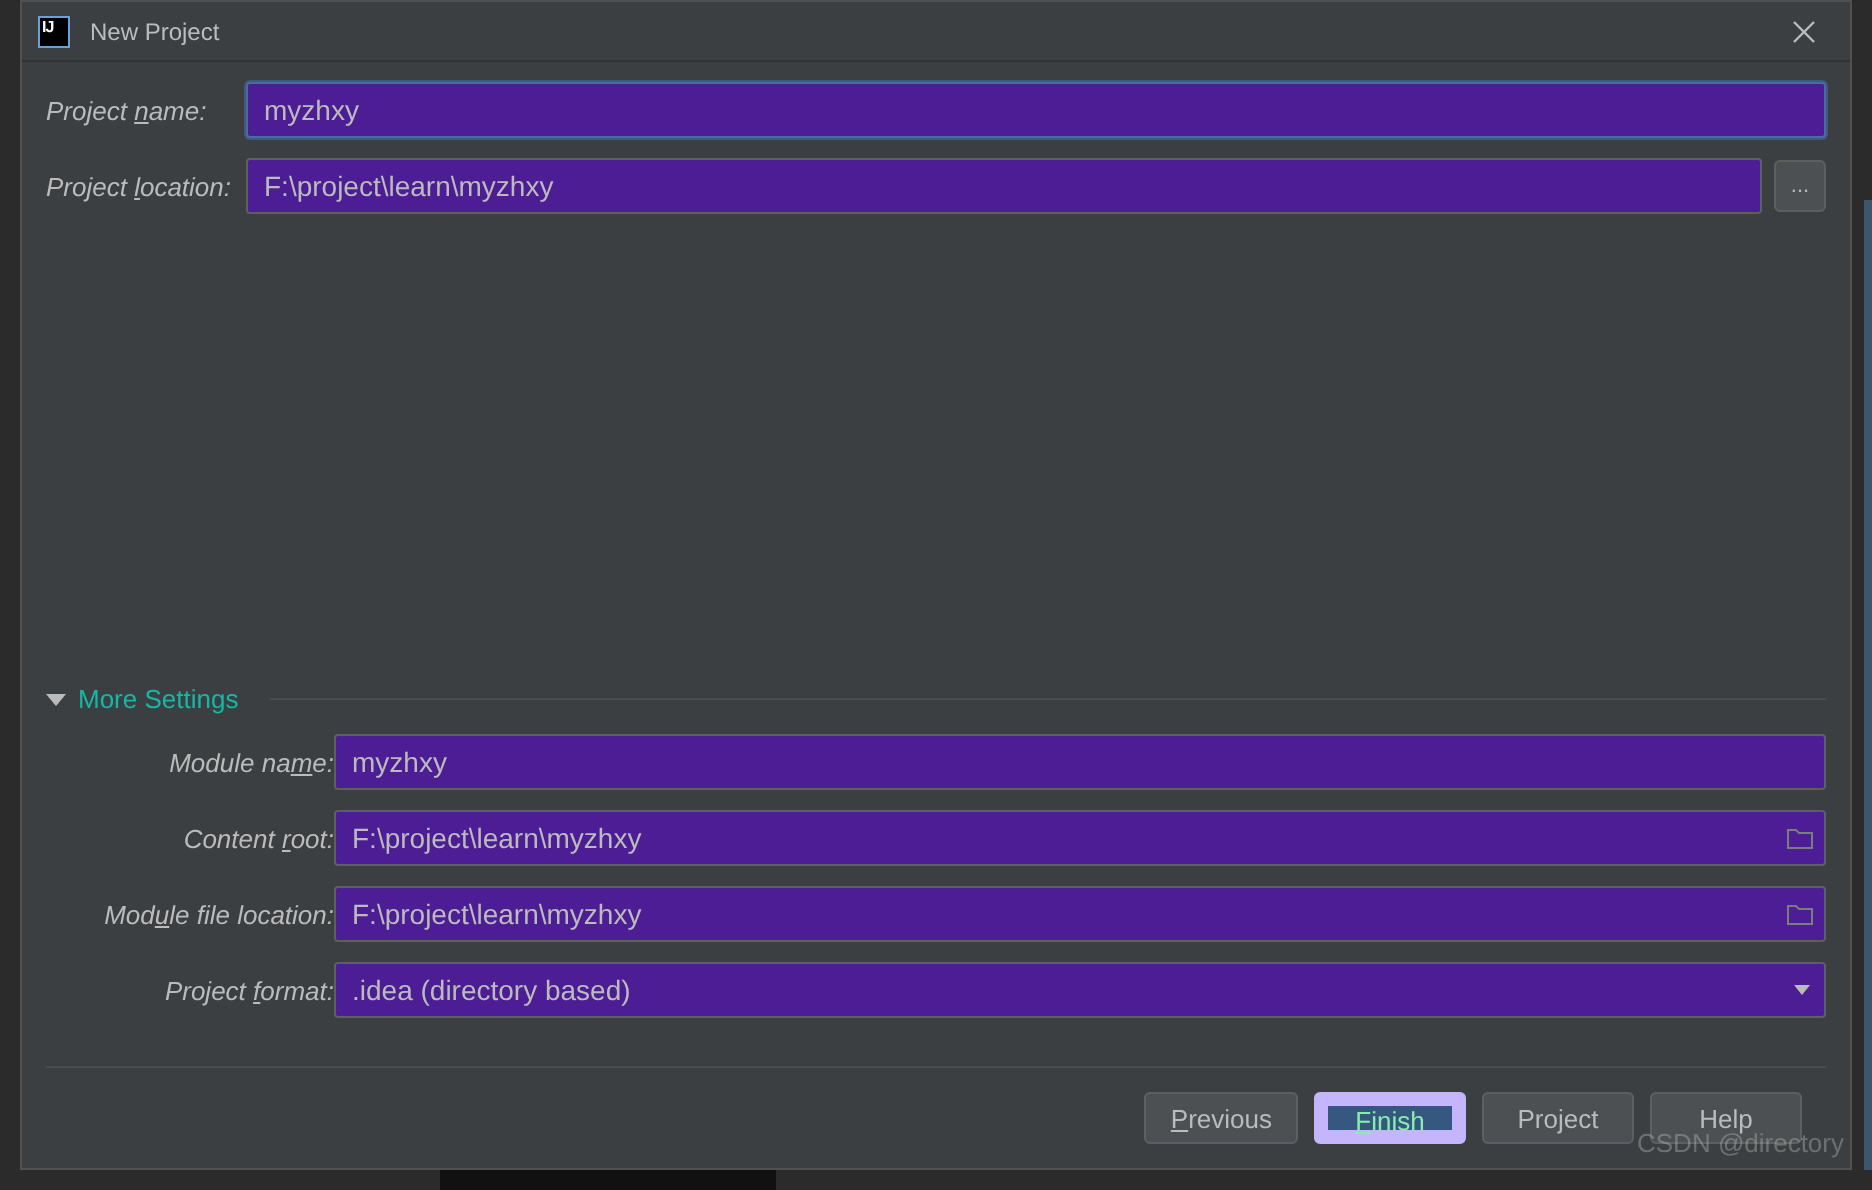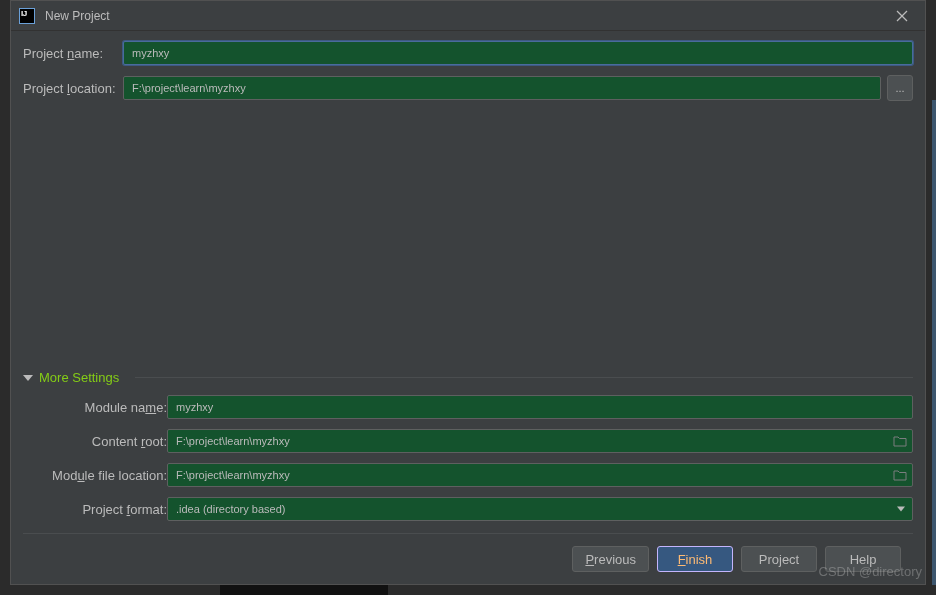--- a/index.html
+++ b/index.html
@@ -70,30 +70,31 @@
     }
 
     .form-row {
       display: flex;
       align-items: center;
       margin-bottom: 10px;
     }
     .form-label {
       width: 100px;
       color: #bbbbbb;
+      font-style: italic;
     }
     .top .form-label { width: 100px; }
     .form-label .ul { text-decoration: underline; }
     .text-input {
       flex: 1;
-      background: #14532d;
+      background: #4c1d95;
       border: 1px solid #5e6060;
       color: #bbbbbb;
       padding: 5px 8px;
-      font-size: 11px;
+      font-size: 14px;
       font-family: inherit;
       border-radius: 2px;
     }
     .text-input.focused {
       border: 1px solid #4a6b9c;
       box-shadow: 0 0 0 1px #3d5a82;
     }
     .browse-wrap {
       display: flex;
       flex: 1;
@@ -112,21 +113,21 @@
       justify-content: center;
       font-size: 11px;
     }
 
     .spacer { flex: 1; }
 
     .more-settings-hdr {
       display: flex;
       align-items: center;
       gap: 6px;
-      color: #84cc16;
+      color: #14b8a6;
       cursor: pointer;
       margin-bottom: 10px;
     }
     .more-settings-hdr::after {
       content: "";
       flex: 1;
       height: 1px;
       background: #4a4d4f;
       margin-left: 10px;
     }
@@ -172,39 +173,39 @@
       border-top: 5px solid #bbbbbb;
       pointer-events: none;
     }
 
     .button-bar {
       display: flex;
       justify-content: flex-end;
       gap: 8px;
       padding: 12px;
       border-top: 1px solid #4a4d4f;
-      margin-top: 2px;
+      margin-top: 14px;
     }
     .btn {
       min-width: 76px;
       height: 26px;
       background: #4c5052;
       border: 1px solid #5e6060;
       color: #bbbbbb;
       border-radius: 3px;
       cursor: pointer;
       font-size: 13px;
       font-family: inherit;
       padding: 0 12px;
     }
     .btn .ul { text-decoration: underline; }
     .btn.primary {
       background: #365880;
-      border: 1px solid #c4b5fd;
-      color: #fdba74;
+      border: 7px solid #c4b5fd;
+      color: #86efac;
     }
 
     .watermark {
       position: absolute;
       right: 14px;
       bottom: 16px;
       color: rgba(200,200,200,0.35);
       font-size: 13px;
       pointer-events: none;
     }

